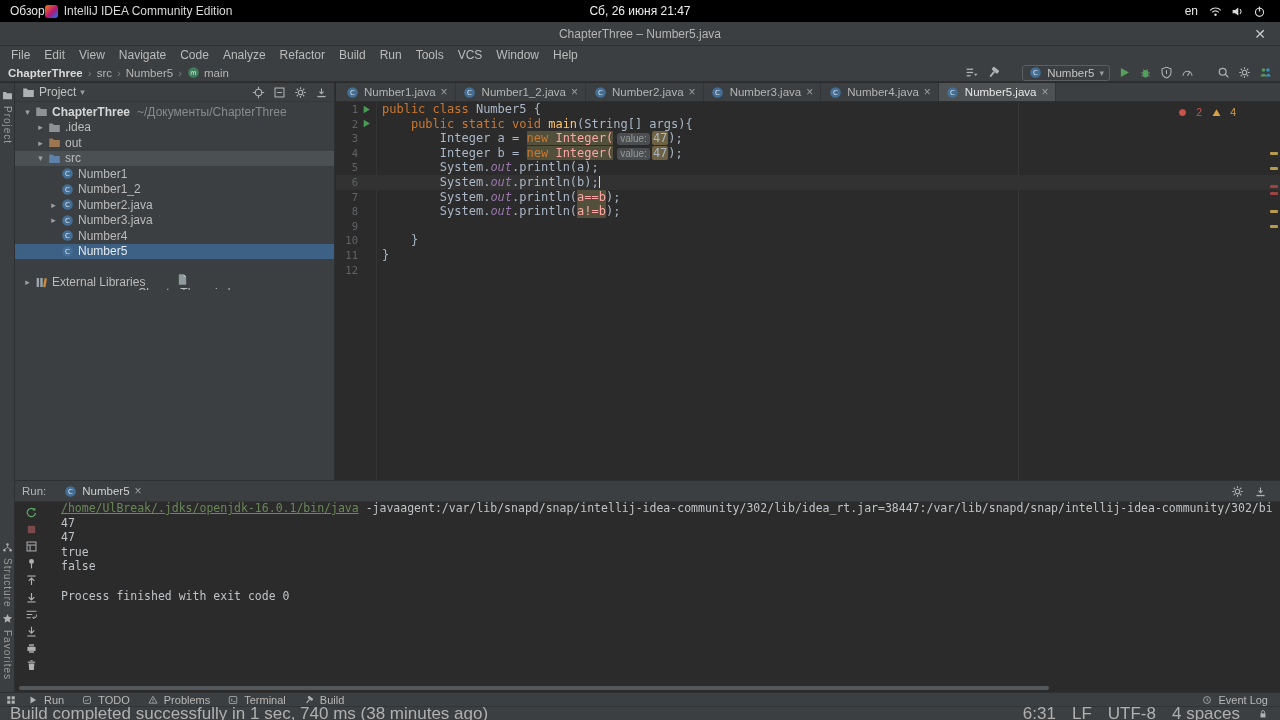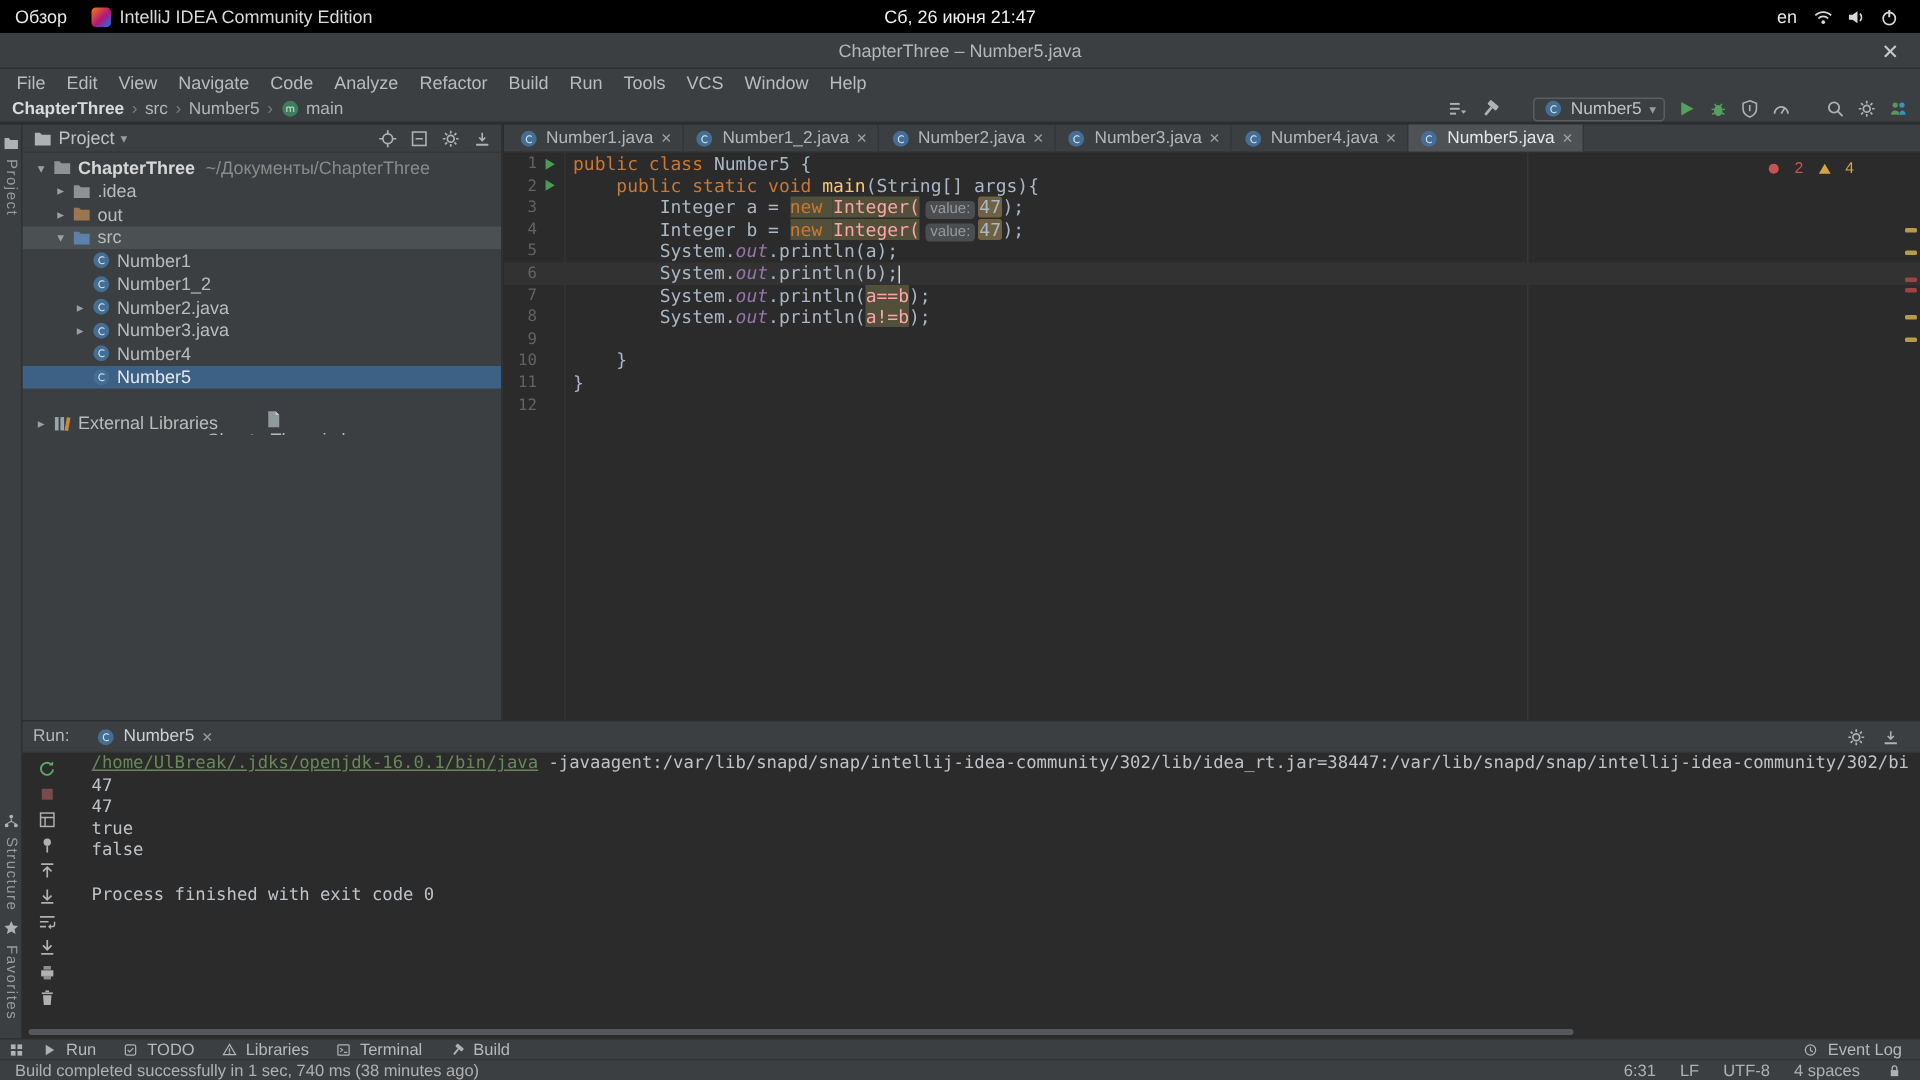--- a/index.html
+++ b/index.html
@@ -6,21 +6,21 @@
   html,body{width:1280px;height:720px;overflow:hidden;background:#2b2b2b;
     font-family:"Liberation Sans",sans-serif;}
   #screen{position:relative;width:1280px;height:720px;background:#2b2b2b;color:#bbbbbb;font-size:12px;}
 
   .ic{display:inline-flex;align-items:center;justify-content:center;width:14px;height:14px;flex:0 0 auto;}
   .ic svg{width:13px;height:13px;display:block;}
 
   
   .sysbar{position:absolute;top:0;left:0;right:0;height:22px;background:#000;color:#e6e6e6;
     display:flex;align-items:center;font-size:12px;}
-  .sysbar .sleft{display:flex;align-items:center;gap:16px;padding-left:10px;}
+  .sysbar .sleft{display:flex;align-items:center;padding-left:10px;}
   .appwrap{display:flex;align-items:center;gap:6px;color:#d9d9d9;}
   .app-badge{width:13px;height:13px;border-radius:3px;background:linear-gradient(135deg,#f97a12,#b21677 55%,#087cfa);}
   .sysbar .scenter{position:absolute;left:50%;transform:translateX(-50%);color:#efefef;}
   .sysbar .sright{margin-left:auto;display:flex;align-items:center;gap:10px;padding-right:14px;}
 
   
   .titlebar{position:absolute;top:22px;left:0;right:0;height:24px;background:#3c3f41;border-bottom:1px solid #2d2f31;
     display:flex;align-items:center;justify-content:center;color:#b6b6b6;}
   .titlebar .winclose{position:absolute;right:8px;top:0;height:24px;display:flex;align-items:center;
     color:#c7c7c7;font-size:14px;padding:0 6px;cursor:default;}
@@ -114,21 +114,21 @@
   .hscroll{position:absolute;left:4px;bottom:2px;height:4px;width:1030px;background:#55585a;border-radius:2px;}
 
   
   .bottombar{position:absolute;left:0;right:0;top:692px;height:14px;background:#3c3f41;border-top:1px solid #2d2f31;
     display:flex;align-items:center;font-size:11px;padding:0 4px;color:#b8b8b8;}
   .bottombar .ic svg{width:10px;height:10px;}
   #bottom-tabs{display:flex;align-items:center;height:100%;}
   .btab{display:flex;align-items:center;gap:4px;padding:0 8px;height:100%;}
   .eventlog{margin-left:auto;display:flex;align-items:center;gap:4px;padding-right:8px;}
   .statusbar{position:absolute;left:0;right:0;top:706px;height:14px;background:#3c3f41;border-top:1px solid #323537;
-    display:flex;align-items:center;font-size:11px;color:#b0b0b0;padding:0 10px;}
+    display:flex;align-items:center;font-size:17px;color:#b0b0b0;padding:0 10px;}
   .status-right{margin-left:auto;display:flex;align-items:center;gap:16px;}
   .statusbar .ic svg{width:10px;height:10px;}
 </style>
 </head>
 <body>
 
 <div id="screen">
 
   <div class="sysbar">
     <div class="sleft">
@@ -709,21 +709,21 @@
           <span>TODO</span>
         </div>
         <div class="btab">
           <span class="ic">
             <svg viewBox="0 0 16 16">
               <path d="M8 2l6.5 11h-13z" fill="none" stroke="#afb1b3" stroke-width="1.3"></path>
               <path d="M8 6v4" stroke="#afb1b3" stroke-width="1.3"></path>
               <circle cx="8" cy="11.6" r=".9" fill="#afb1b3"></circle>
             </svg>
           </span>
-          <span>Libraries</span>
+          <span>Problems</span>
         </div>
         <div class="btab">
           <span class="ic">
             <svg viewBox="0 0 16 16">
               <rect x="2" y="2.5" width="12" height="11" rx="1" fill="none" stroke="#afb1b3" stroke-width="1.3"></rect>
               <path d="M4.5 6l2.5 2-2.5 2M8.5 10.5H12" stroke="#afb1b3" stroke-width="1.3" fill="none"></path>
             </svg>
           </span>
           <span>Terminal</span>
         </div>

